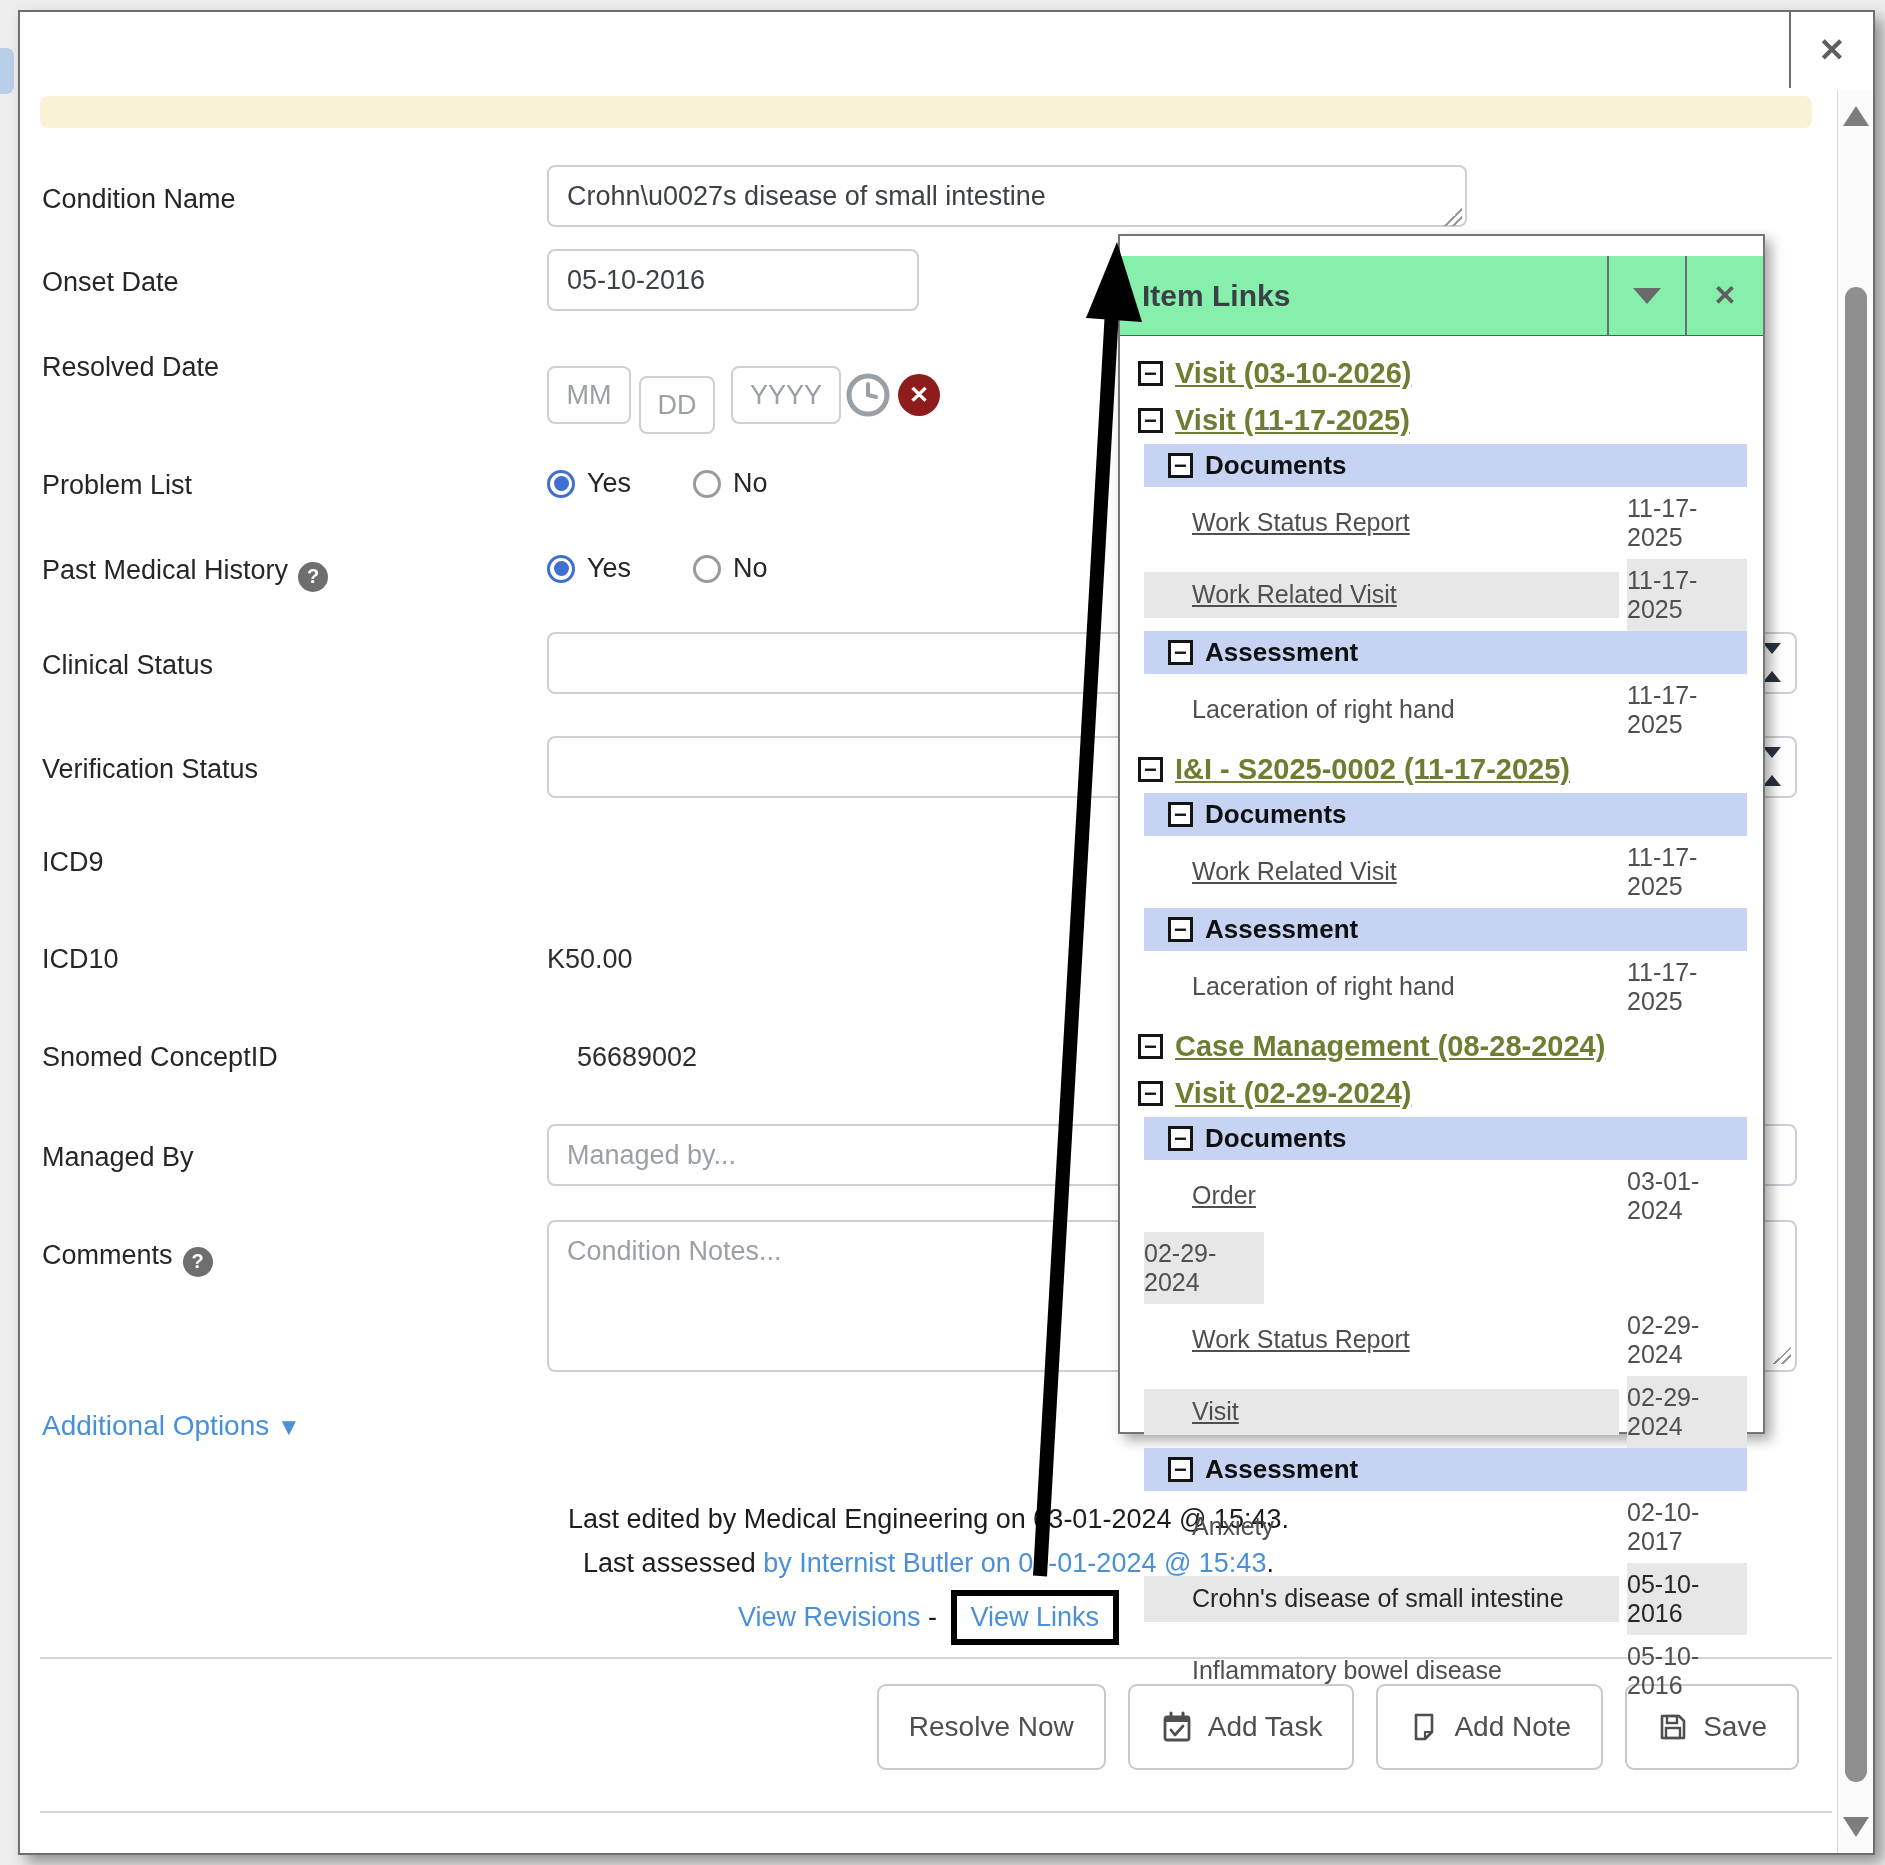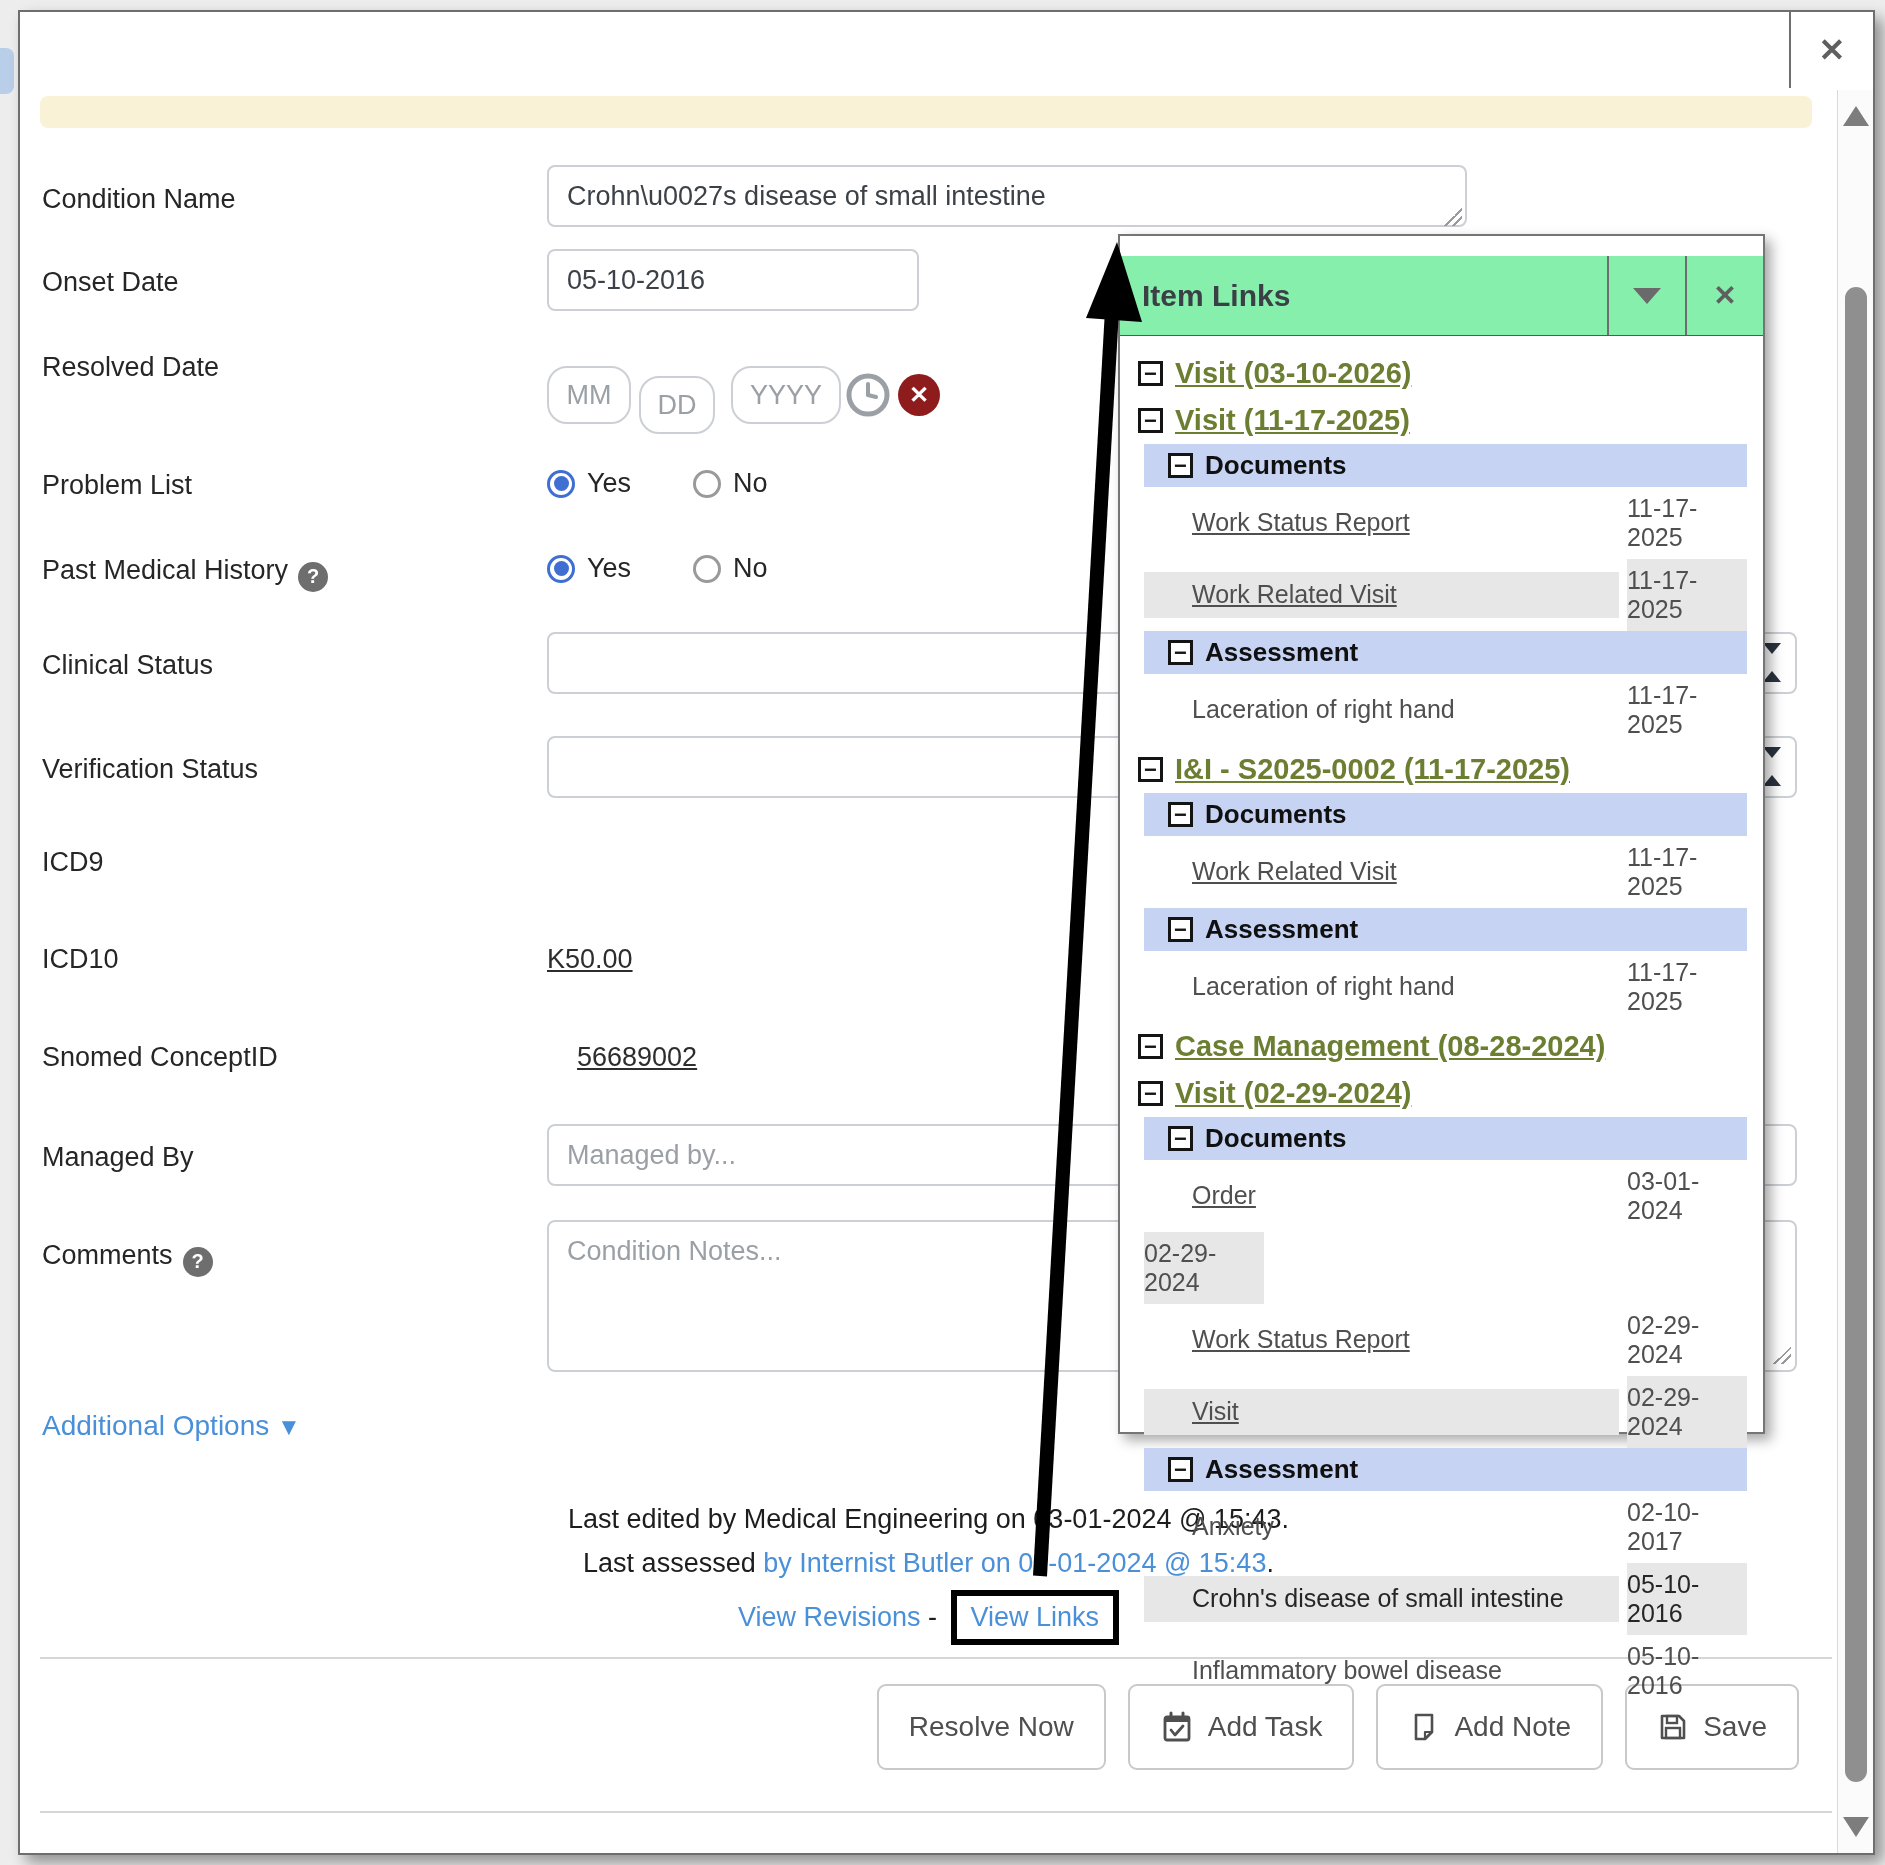--- a/index.html
+++ b/index.html
@@ -14,25 +14,25 @@
   .titlebar { position:absolute; left:0; top:0; width:100%; height:78px; background:#ebecf2;
               border-bottom:2px solid #6e6e6e; display:flex; align-items:center; }
   .title { font-size:31px; font-weight:bold; color:#3b4046; padding-left:28px; }
   .close-cell { position:absolute; right:0; top:0; width:84px; height:76px; border-left:2px solid #6e6e6e;
                 display:flex; align-items:center; justify-content:center; cursor:pointer; }
   .close-glyph { font-size:32px; font-weight:bold; color:#5f5f5f; }
 
   .alert { position:absolute; left:20px; top:84px; width:1772px; height:32px; background:#f9f2d6; border-radius:8px; }
 
   .flabel { position:absolute; left:22px; font-size:27px; color:#262626; }
-  .fvalue { position:absolute; font-size:27px; color:#2d2d2d;text-decoration:underline; }
+  .fvalue { position:absolute; font-size:27px; color:#2d2d2d; }
   .tbox { position:absolute; border:2px solid #ccd0d5; border-radius:8px; background:#fff;
           font-size:27px; color:#3c4148; font-family:"Liberation Sans", sans-serif; padding:0 18px; }
   .tbox::placeholder { color:#9aa0a6; }
-  .tbox.center { text-align:center; padding:0;border-radius:20px; }
+  .tbox.center { text-align:center; padding:0; }
   .selbox { position:absolute; border:2px solid #ccd0d5; border-radius:8px; background:#fff; }
   .steppers { position:absolute; right:14px; top:50%; transform:translateY(-50%); width:0; }
   .steppers .up { width:0;height:0;border-left:9px solid transparent;border-right:9px solid transparent;
                   border-bottom:11px solid #2b3440; margin-bottom:4px; margin-left:-18px;}
   .steppers .dn { width:0;height:0;border-left:9px solid transparent;border-right:9px solid transparent;
                   border-top:11px solid #2b3440; margin-left:-18px;}
 
   .help { display:inline-flex; width:30px; height:30px; border-radius:50%; background:#6e6e6e; color:#fff;
           font-size:20px; font-weight:bold; align-items:center; justify-content:center; vertical-align:-4px; margin-left:10px; }
 

